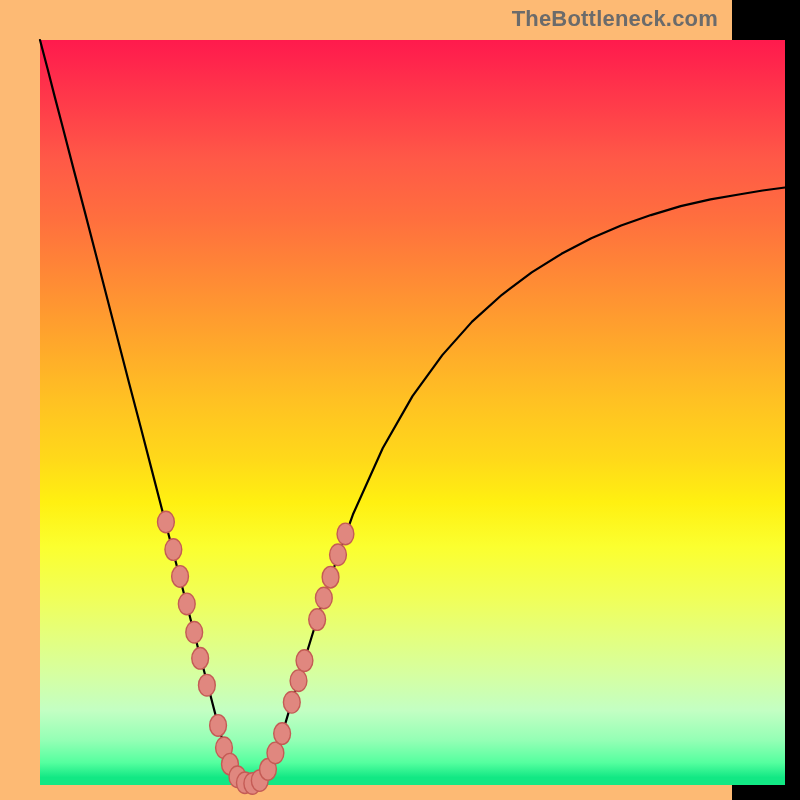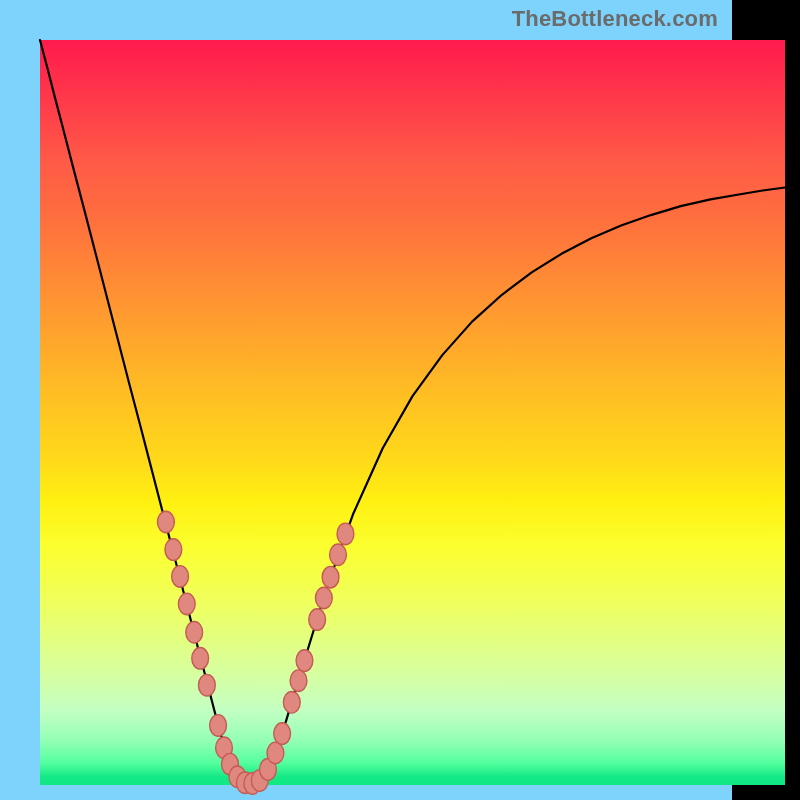--- a/index.html
+++ b/index.html
@@ -8,21 +8,21 @@
     width: 800px;
     height: 800px;
     overflow: hidden;
     background: #000;
     font-family: Arial, Helvetica, sans-serif;
   }
   .stage {
     position: relative;
     width: 732px;
     height: 800px;
-    background: #7dd3fc;
+    background: #fdba74;
   }
   .plot-area {
     position: absolute;
     left: 40px;
     top: 40px;
     width: 745px;
     height: 745px;
     background: linear-gradient(to bottom,
       #ff1a4d 0%,
       #ff394a 8%,

